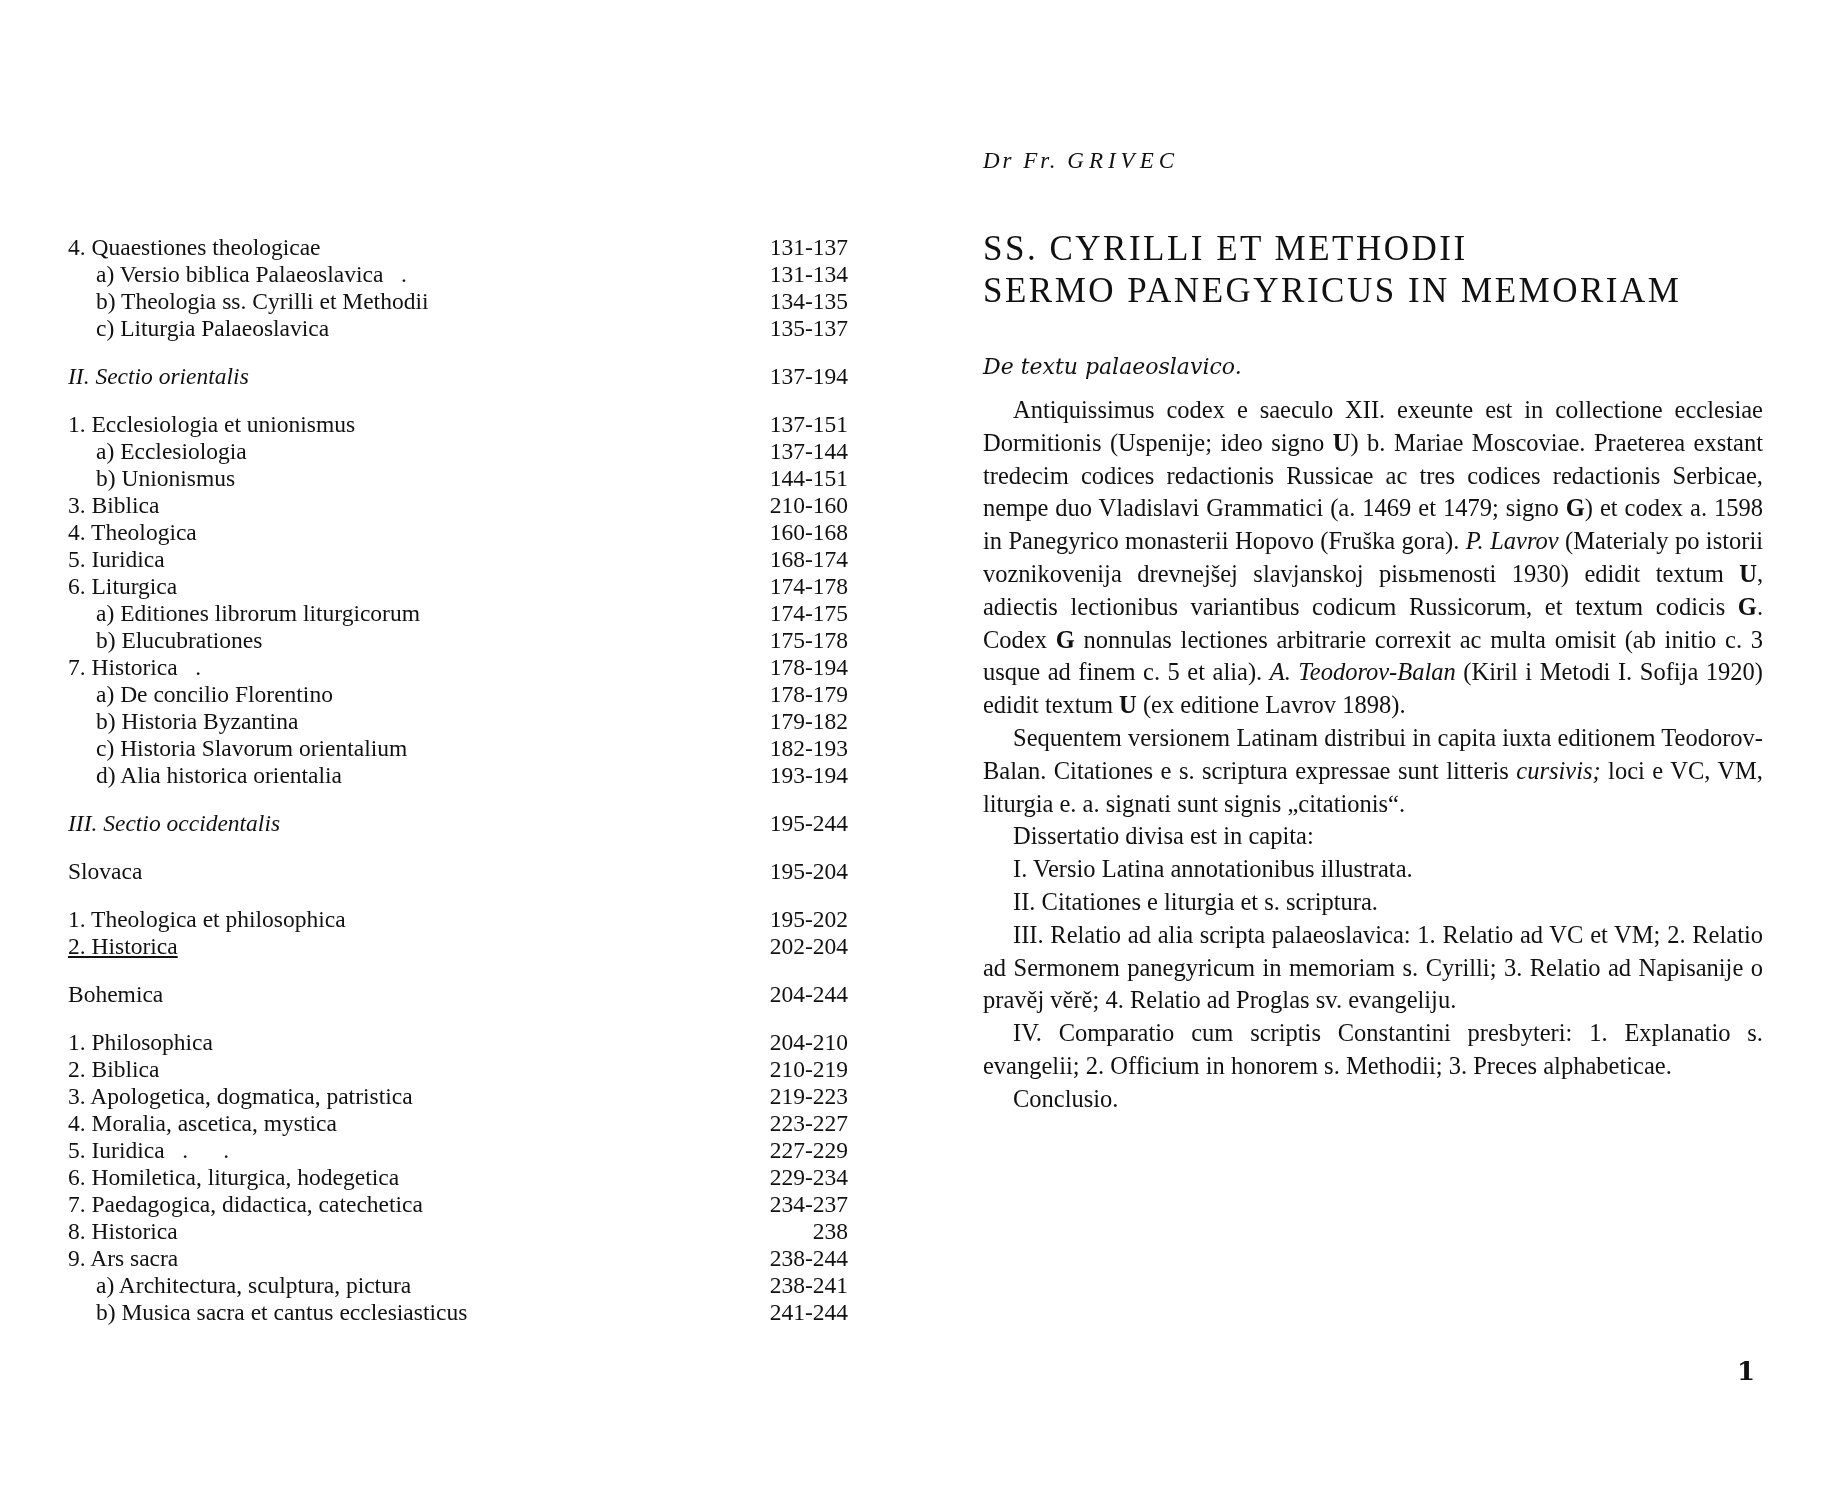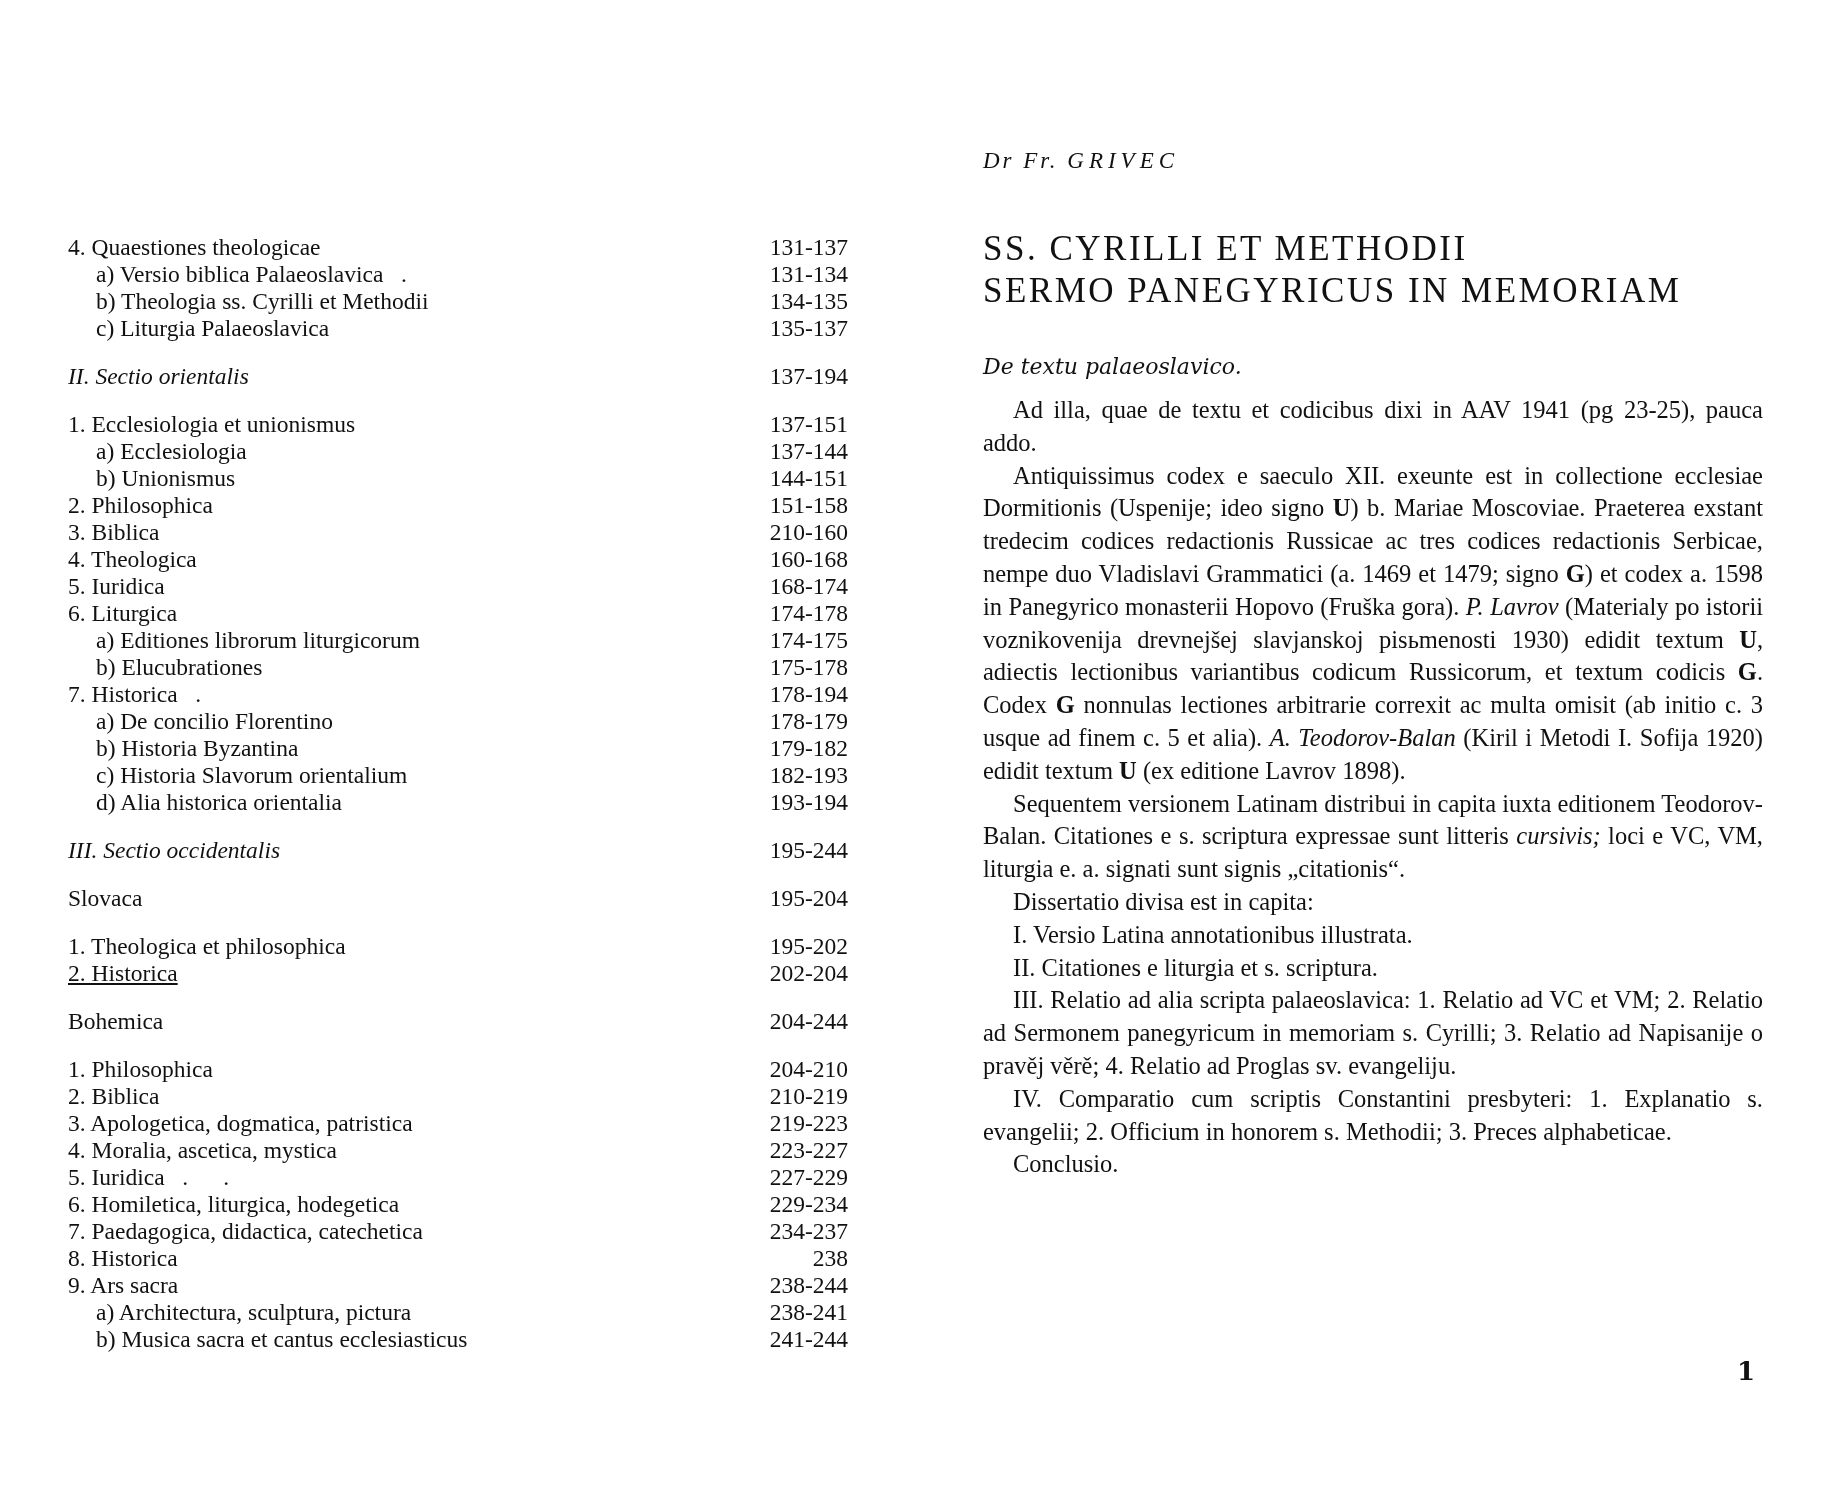--- a/index.html
+++ b/index.html
@@ -60,24 +60,20 @@
     </div>
     <div class="row sub">
       <span class="lbl" style="white-space: pre;">a) Ecclesiologia</span>
       <span class="pg">137-144</span>
     </div>
     <div class="row sub">
       <span class="lbl" style="white-space: pre;">b) Unionismus</span>
       <span class="pg">144-151</span>
     </div>
     <div class="row">
-      <span class="lbl" style="white-space: pre;">2. Philosophica</span>
-      <span class="pg">151-158</span>
-    </div>
-    <div class="row">
       <span class="lbl" style="white-space: pre;">3. Biblica</span>
       <span class="pg">210-160</span>
     </div>
     <div class="row">
       <span class="lbl" style="white-space: pre;">4. Theologica</span>
       <span class="pg">160-168</span>
     </div>
     <div class="row">
       <span class="lbl" style="white-space: pre;">5. Iuridica</span>
       <span class="pg">168-174</span>
@@ -184,21 +180,20 @@
   <div class="author">
     <span>Dr Fr.</span>
     <span class="caps">GRIVEC</span>
   </div>
   <div class="title">
     <div>SS. CYRILLI ET METHODII</div>
     <div>SERMO PANEGYRICUS IN MEMORIAM</div>
   </div>
   <div class="subhead">De textu palaeoslavico.</div>
   <div class="body">
-    <p>Ad illa, quae de textu et codicibus dixi in AAV 1941 (pg 23-25), pauca addo.</p>
     <p><span>Antiquissimus codex e saeculo XII. exeunte est in collectione ecclesiae Dormitionis (Uspenije; ideo signo </span><b>U</b><span>) b. Mariae Moscoviae. Praeterea exstant tredecim codices redactionis Russicae ac tres codices redactionis Serbicae, nempe duo Vladislavi Grammatici (a. 1469 et 1479; signo </span><b>G</b><span>) et codex a. 1598 in Panegyrico monasterii Hopovo (Fruška gora). </span><i>P. Lavrov</i><span> (Materialy po istorii voznikovenija drevnejšej slavjanskoj pisьmenosti 1930) edidit textum </span><b>U</b><span>, adiectis lectionibus variantibus codicum Russicorum, et textum codicis </span><b>G</b><span>. Codex </span><b>G</b><span> nonnulas lectiones arbitrarie correxit ac multa omisit (ab initio c. 3 usque ad finem c. 5 et alia). </span><i>A. Teodorov-Balan</i><span> (Kiril i Metodi I. Sofija 1920) edidit textum </span><b>U</b><span> (ex editione Lavrov 1898).</span></p>
     <p><span>Sequentem versionem Latinam distribui in capita iuxta editionem Teodorov-Balan. Citationes e s. scriptura expressae sunt litteris </span><i>cursivis;</i><span> loci e VC, VM, liturgia e. a. signati sunt signis „citationis“.</span></p>
     <p>Dissertatio divisa est in capita:</p>
     <p>I. Versio Latina annotationibus illustrata.</p>
     <p>II. Citationes e liturgia et s. scriptura.</p>
     <p>III. Relatio ad alia scripta palaeoslavica: 1. Relatio ad VC et VM; 2. Relatio ad Sermonem panegyricum in memoriam s. Cyrilli; 3. Relatio ad Napisanije o pravěj věrě; 4. Relatio ad Proglas sv. evangeliju.</p>
     <p>IV. Comparatio cum scriptis Constantini presbyteri: 1. Explanatio s. evangelii; 2. Officium in honorem s. Methodii; 3. Preces alphabeticae.</p>
     <p>Conclusio.</p>
   </div>
 </div>

